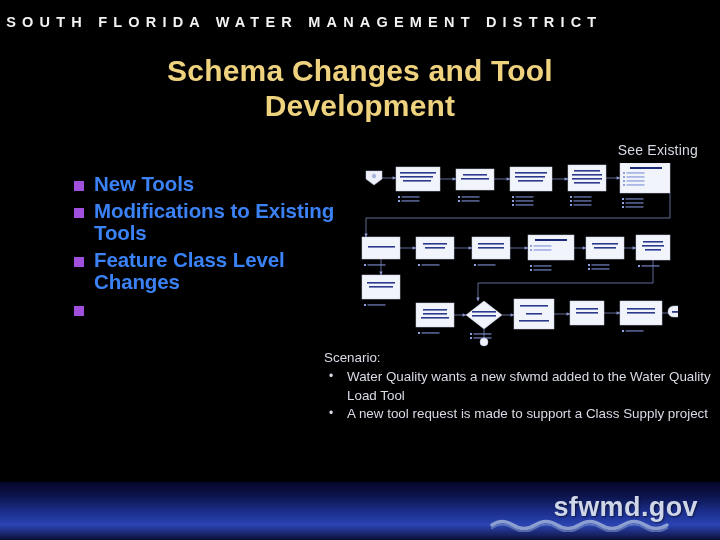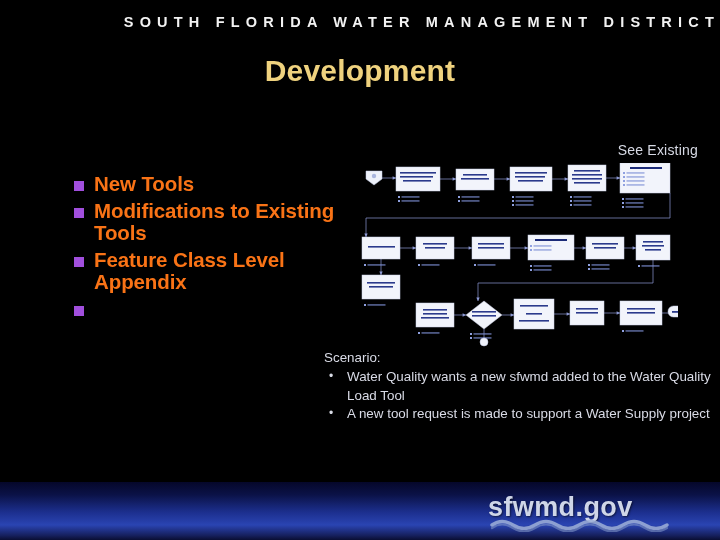--- a/index.html
+++ b/index.html
@@ -36,21 +36,21 @@
     height: 42px;
     background: #000000;
     z-index: 6;
   }
   .banner-text {
     position: absolute;
     left: 0; top: 0;
     width: 720px;
     height: 42px;
     line-height: 44px;
-    text-align: right;
+    text-align: left;
     color: #f2f2f2;
     font-size: 14.5px;
     font-weight: bold;
     letter-spacing: 6.2px;
     text-indent: 6.2px;
     font-family: "Liberation Sans", sans-serif;
     white-space: nowrap;
   }
 
   
@@ -92,21 +92,21 @@
   }
   .bullet-mark {
     width: 10px;
     height: 10px;
     background: #a14fdd;
     margin-top: 8px;
     margin-right: 10px;
     flex: 0 0 auto;
   }
   .bullet-text {
-    color: #f97316;
+    color: #3b82f6;
     font-size: 20.5px;
     font-weight: bold;
     line-height: 1.1;
     letter-spacing: -0.1px;
     text-shadow: 1px 1px 1px rgba(0,0,0,0.3);
   }
 
   
   .scenario {
     position: absolute;
@@ -164,20 +164,21 @@
     position: absolute;
     right: 22px;
     top: 8px;
     width: 210px;
     height: 44px;
   }
   .logo-text {
     position: absolute;
     left: 0; top: 2px;
     width: 210px;
+    text-align: right;
     color: #cfd6e8;
     font-size: 27px;
     font-weight: bold;
     letter-spacing: 0.4px;
     text-shadow: 1px 1px 2px rgba(0,0,0,0.55);
   }
   .logo-wave {
     position: absolute;
     left: 0;
     bottom: 2px;
@@ -188,41 +189,42 @@
 </head>
 <body>
 
 <div class="slide">
 
   <div class="banner">
     <div class="banner-text">SOUTH FLORIDA WATER MANAGEMENT DISTRICT</div>
   </div>
 
   <div class="title">
+    <div>Schema Changes and Tool</div>
     <div>Development</div>
   </div>
 
   <div class="see-appendix">See Existing</div>
 
   <div class="bullets">
 
     <div class="bullet-row">
       <span class="bullet-mark"></span>
       <span class="bullet-text">New Tools</span>
     </div>
 
     <div class="bullet-row">
       <span class="bullet-mark"></span>
       <span class="bullet-text">Modifications to Existing Tools</span>
     </div>
 
 
     <div class="bullet-row">
       <span class="bullet-mark"></span>
-      <span class="bullet-text">Feature Class Level Appendix</span>
+      <span class="bullet-text">Feature Class Level Changes</span>
     </div>
 
     <div class="bullet-row">
       <span class="bullet-mark"></span>
     </div>
 
   </div>
 
   <div class="flow">
     <svg width="320" height="185" viewBox="0 0 320 185" xmlns="http://www.w3.org/2000/svg">
@@ -433,21 +435,21 @@
   <div class="scenario">
     <div class="scenario-title">Scenario:</div>
 
     <div class="scenario-item">
       <span class="scenario-dot">•</span>
       <span class="scenario-item-text">Water Quality wants a new sfwmd added to the Water Quality Load Tool</span>
     </div>
 
     <div class="scenario-item">
       <span class="scenario-dot">•</span>
-      <span class="scenario-item-text">A new tool request is made to support a Water Supply project</span>
+      <span class="scenario-item-text">A new tool request is made to support a Class Supply project</span>
     </div>
   </div>
 
   <div class="footer">
     <div class="logo">
       <div class="logo-text">sfwmd.gov</div>
       <svg class="logo-wave" viewBox="0 0 210 18" xmlns="http://www.w3.org/2000/svg">
         <path d="M4 11 q10 -7 21 0 q11 7 22 0 q11 -7 22 0 q11 7 22 0 q11 -7 22 0 q11 7 22 0 q11 -7 22 0 q11 7 22 0" fill="none" stroke="#9fb0d8" stroke-width="3.4" stroke-linecap="round" opacity="0.85"></path>
         <path d="M4 14 q10 -7 21 0 q11 7 22 0 q11 -7 22 0 q11 7 22 0 q11 -7 22 0 q11 7 22 0 q11 -7 22 0 q11 7 22 0" fill="none" stroke="#7e92c4" stroke-width="2.2" stroke-linecap="round" opacity="0.6"></path>
       </svg>

